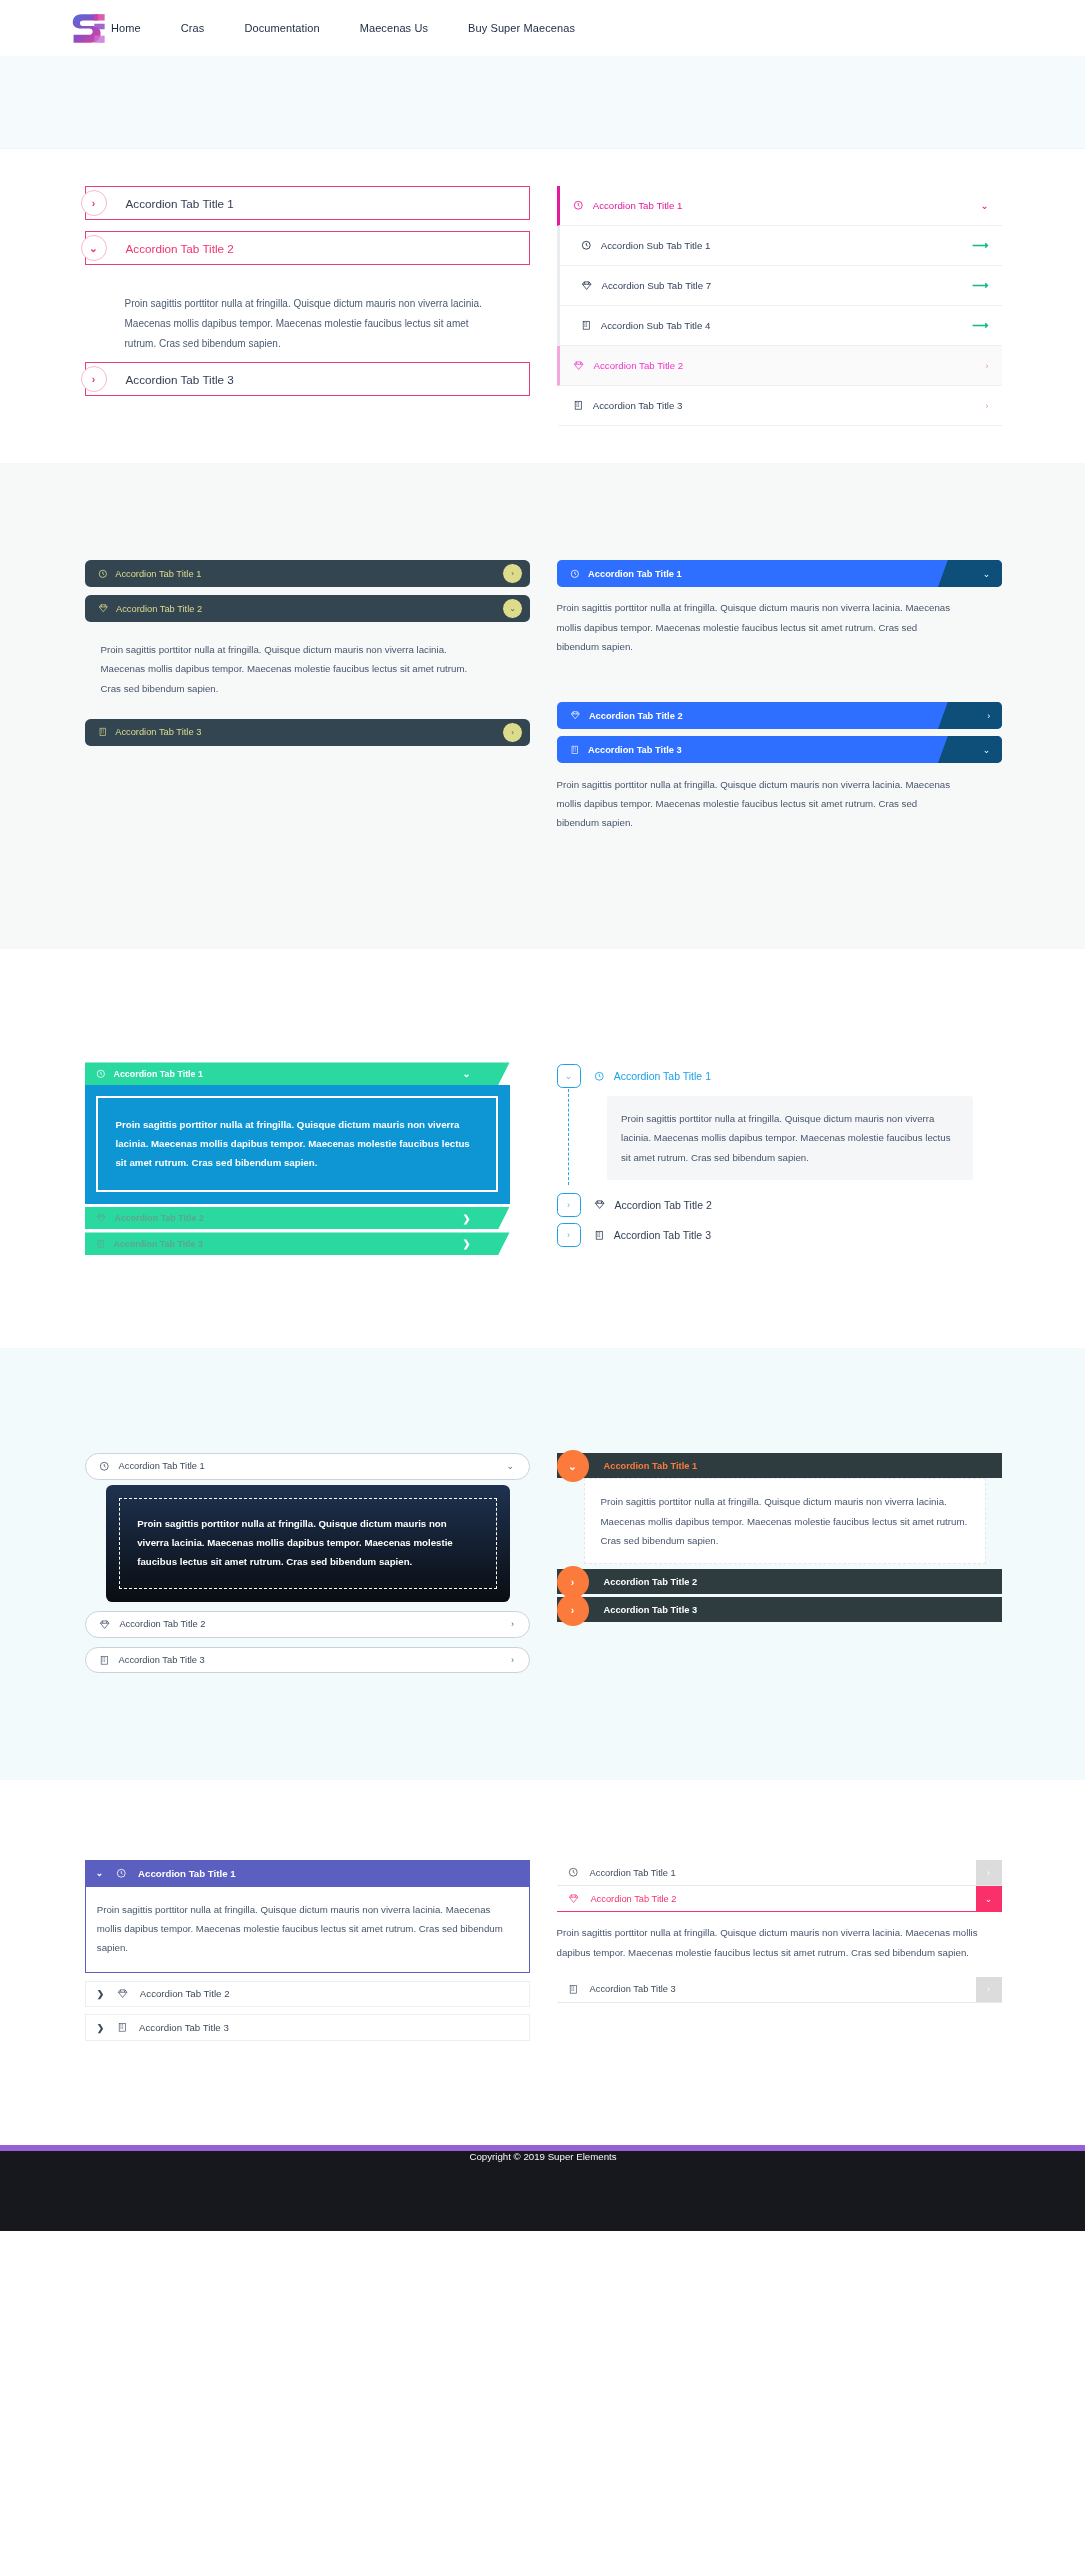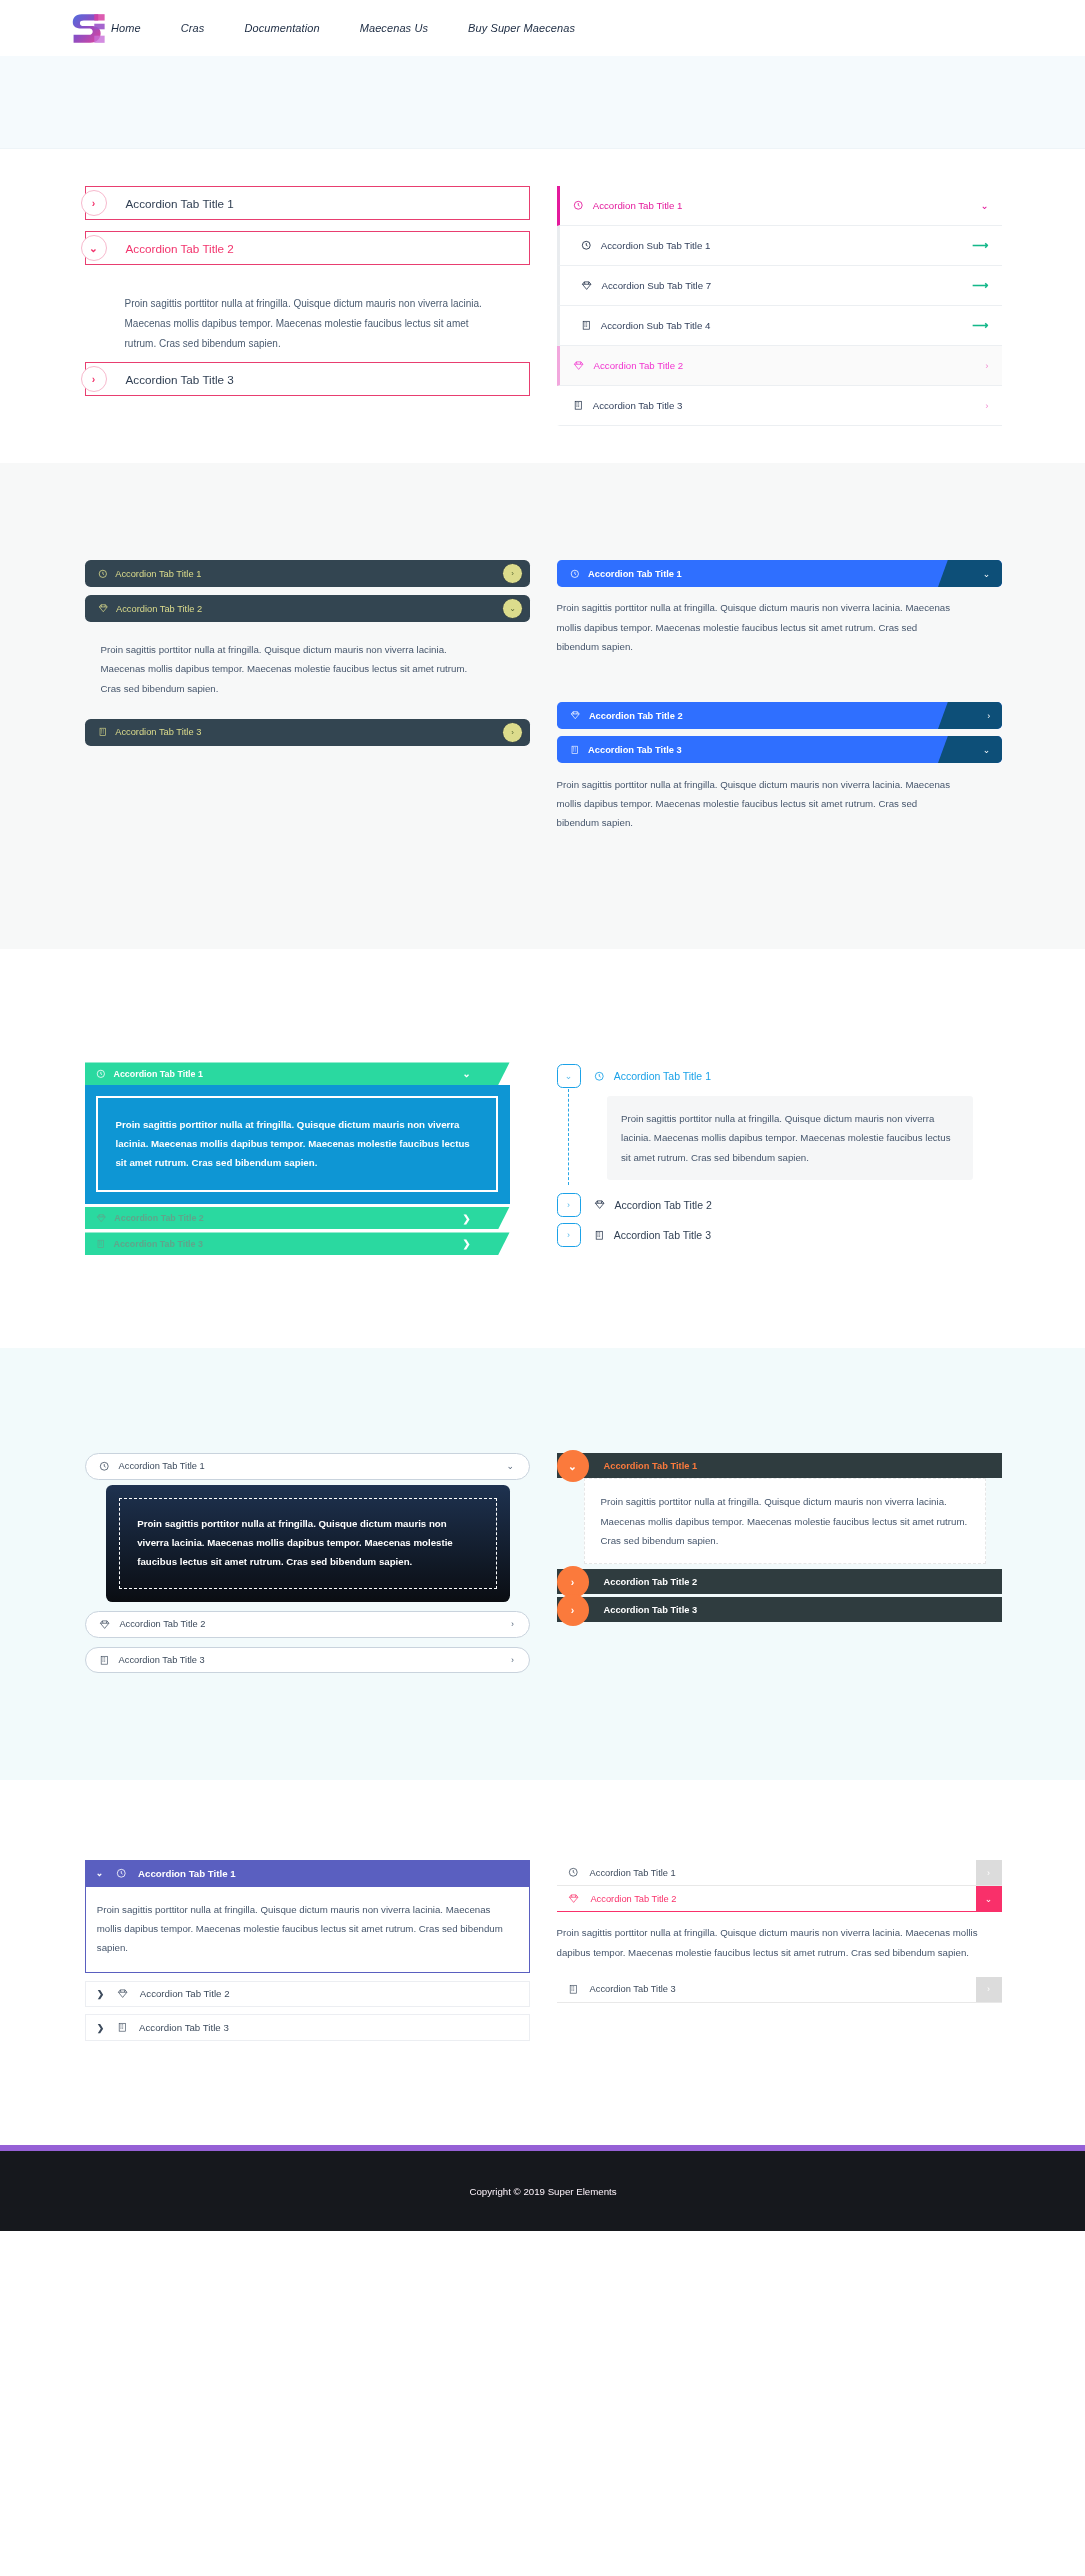--- a/index.html
+++ b/index.html
@@ -26,21 +26,20 @@
     position: relative;
     display: block;
     flex: 0 0 auto;
   }
   .nav {
     margin-left: auto;
     display: flex;
     align-items: center;
     gap: 40px;
     padding-right: 483px;
-    font-style: italic;
   }
   .nav a {
     font-size: 11px;
     color: #1b2a41;
     text-decoration: none;
     white-space: nowrap;
     letter-spacing: 0.1px;
   }
 
   
@@ -420,21 +419,20 @@
     color: #46566c;
     width: 427px;
   }
 
   
   .foot-rule { height: 6.4px; background: #9661d6; }
   .footer {
     background: #16181d;
     height: 80px;
     display: flex;
-    align-items: center;
     justify-content: center;
   }
   .footer span { color: #fdf3fb; font-size: 9.7px; }
 </style>
 </head>
 <body>
 
 <div class="wrap">
 
   <header class="site-header">

